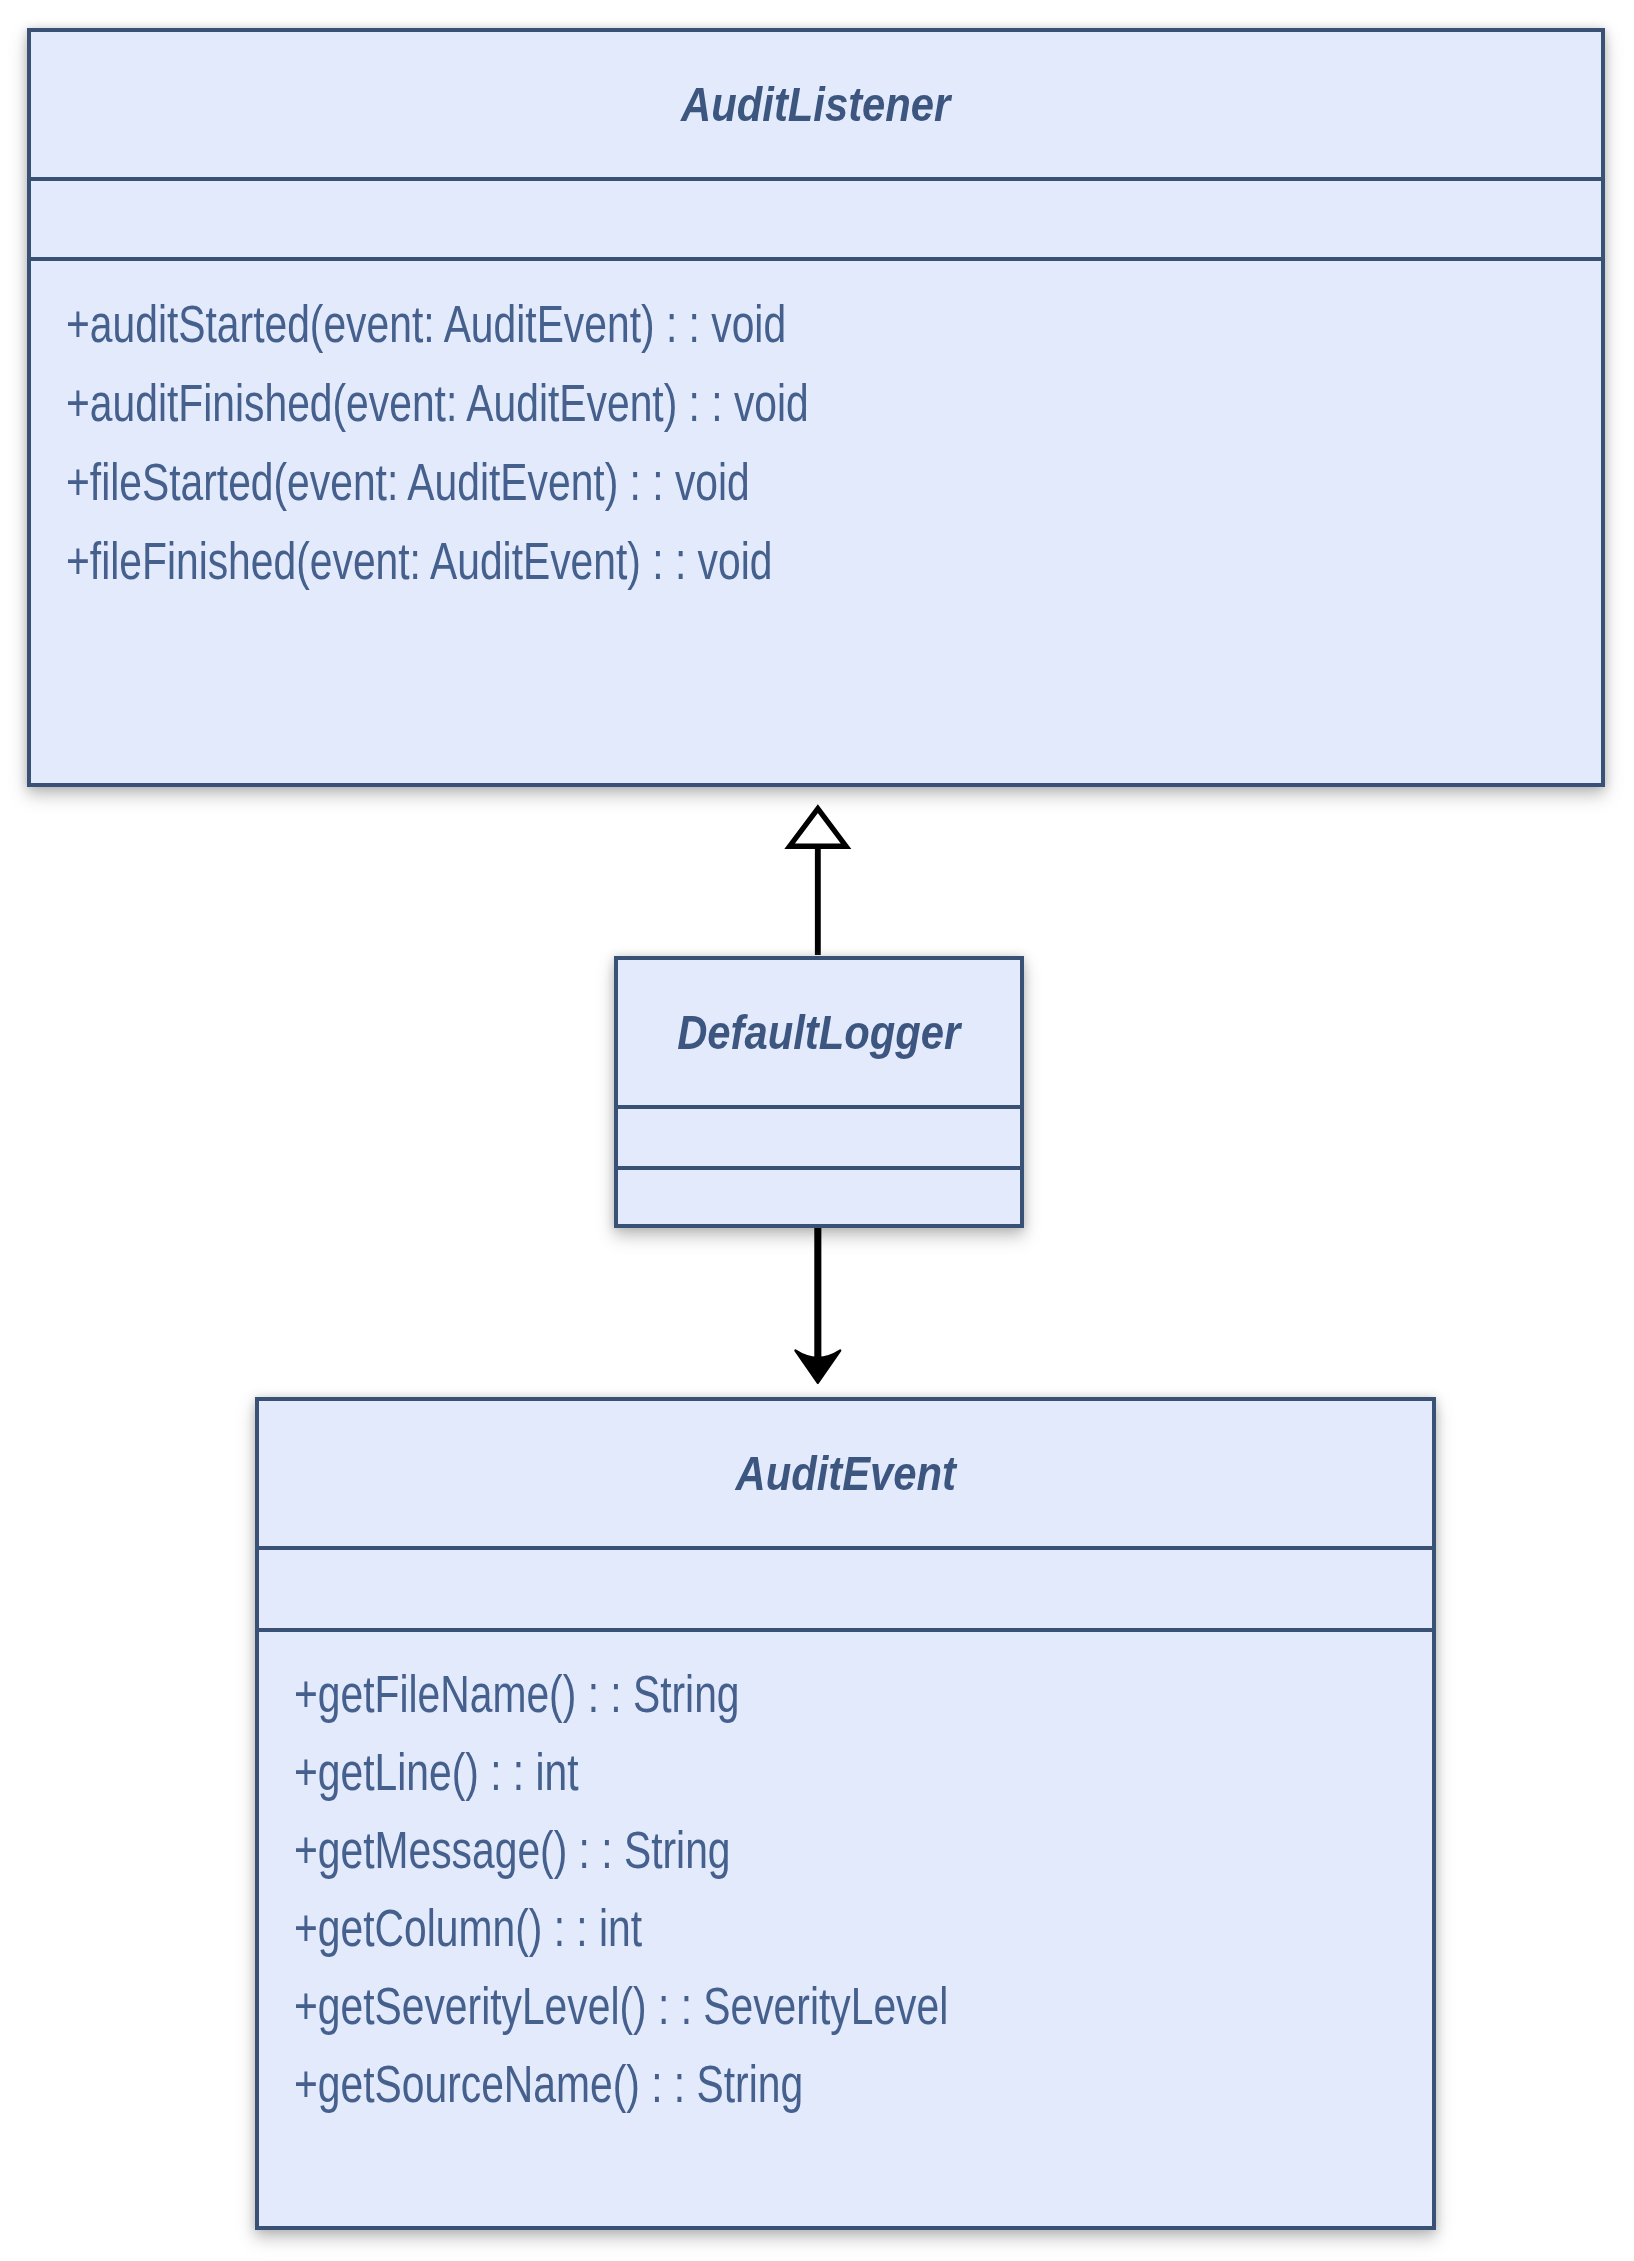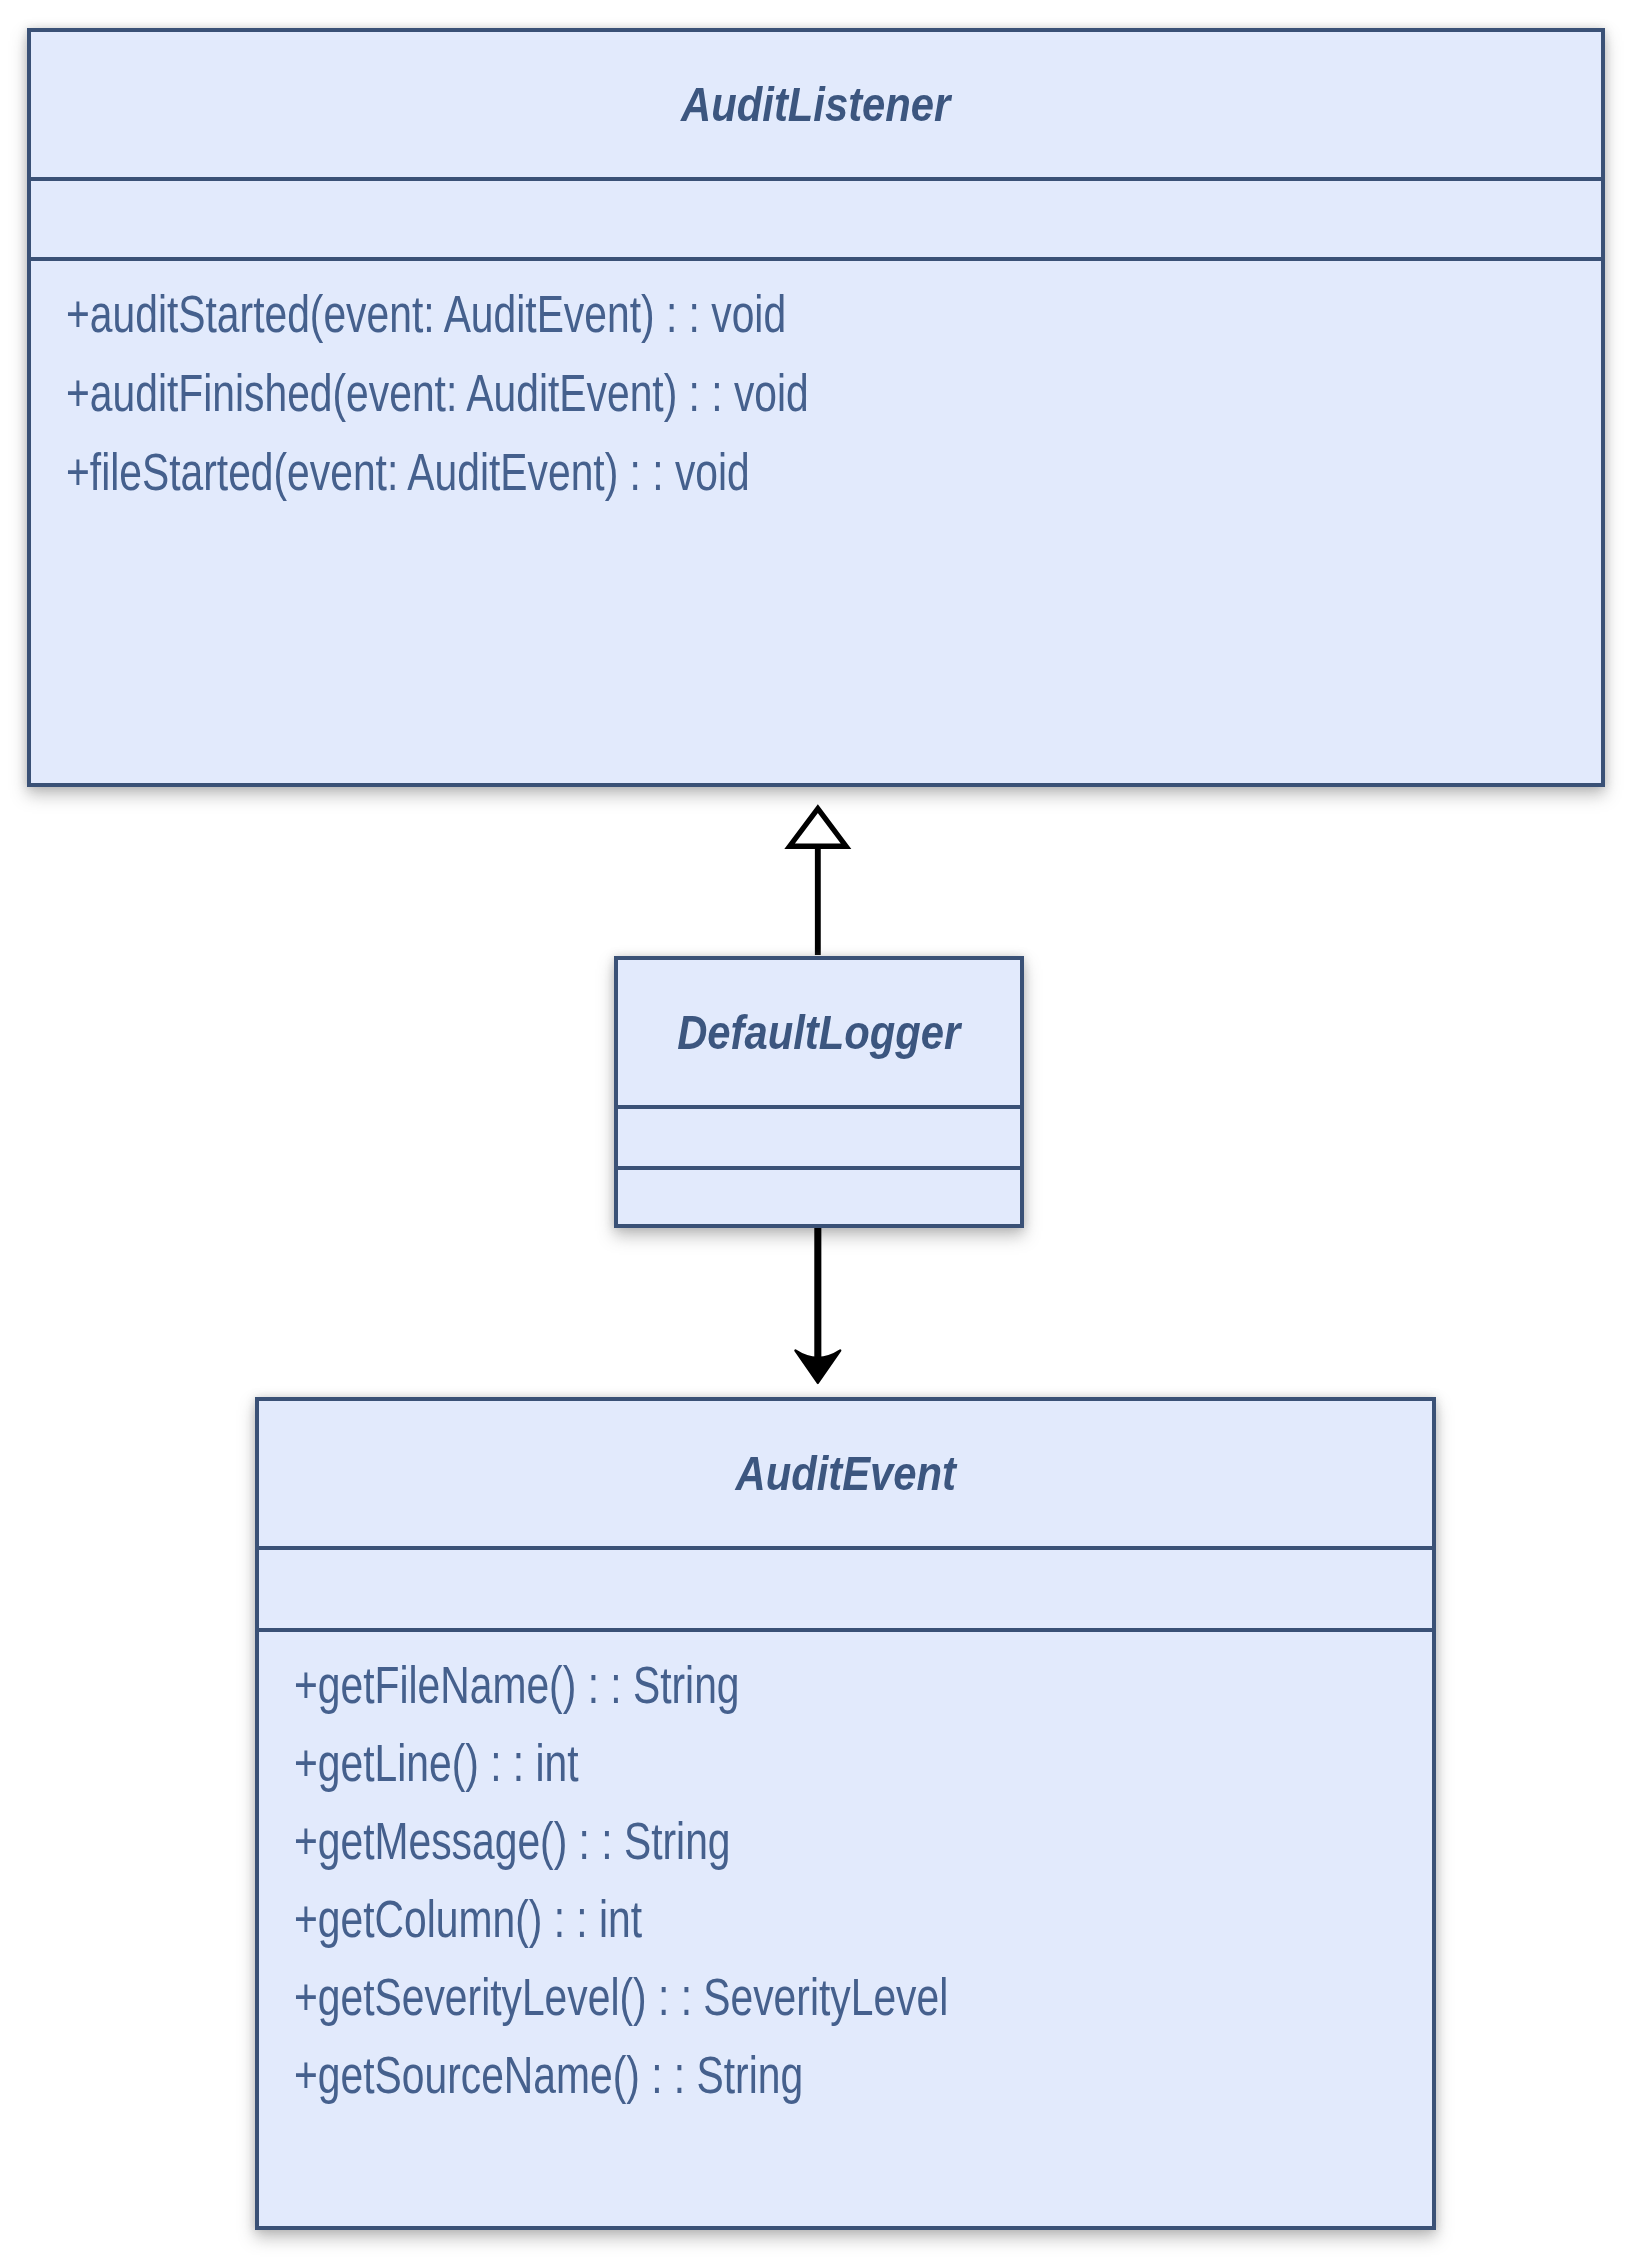--- a/index.html
+++ b/index.html
@@ -24,21 +24,21 @@
     white-space:nowrap;letter-spacing:0;
   }
   .attr-section,.extra-section{
     box-sizing:border-box;border-top:4.7px solid #3a5176;flex:0 0 auto;
   }
   .methods-section{
     box-sizing:border-box;border-top:4.7px solid #3a5176;
     padding:23.6px 11.8px 0 35px;flex:1 1 auto;overflow:hidden;
   }
   .method-line{
-    display:flex;align-items:flex-start;white-space:nowrap;
+    display:flex;align-items:center;white-space:nowrap;
   }
   #box-auditlistener .method-line{height:79px;}
   #box-auditevent  .method-line{height:78px;}
   .method-text{
     font-size:51px;color:#45608d;display:inline-block;
     transform:scaleX(.80);transform-origin:0 50%;white-space:pre;
   }
   
   #box-auditlistener{left:26.5px;top:28px;width:1578px;height:759px;}
   #box-auditlistener .title-section{height:145px;}
@@ -64,20 +64,23 @@
   <div class="attr-section"></div>
   <div class="methods-section">
       <div class="method-line">
         <span class="method-text">+auditStarted(event: AuditEvent) : : void</span>
       </div>
       <div class="method-line">
         <span class="method-text">+auditFinished(event: AuditEvent) : : void</span>
       </div>
       <div class="method-line">
         <span class="method-text">+fileStarted(event: AuditEvent) : : void</span>
+      </div>
+      <div class="method-line">
+        <span class="method-text">+fileFinished(event: AuditEvent) : : void</span>
       </div>
     </div>
 </div>
 
 <svg id="inheritance-arrow" class="arrow-svg" width="106" height="164" viewBox="0 0 180 279">
   <line x1="88" y1="94" x2="88" y2="279" stroke="#000000" stroke-width="10"></line>
   <polygon points="88,30 136,94 40,94" fill="#ffffff" stroke="#000000" stroke-width="9"></polygon>
 </svg>
 
 <div class="class-box" id="box-defaultlogger">

